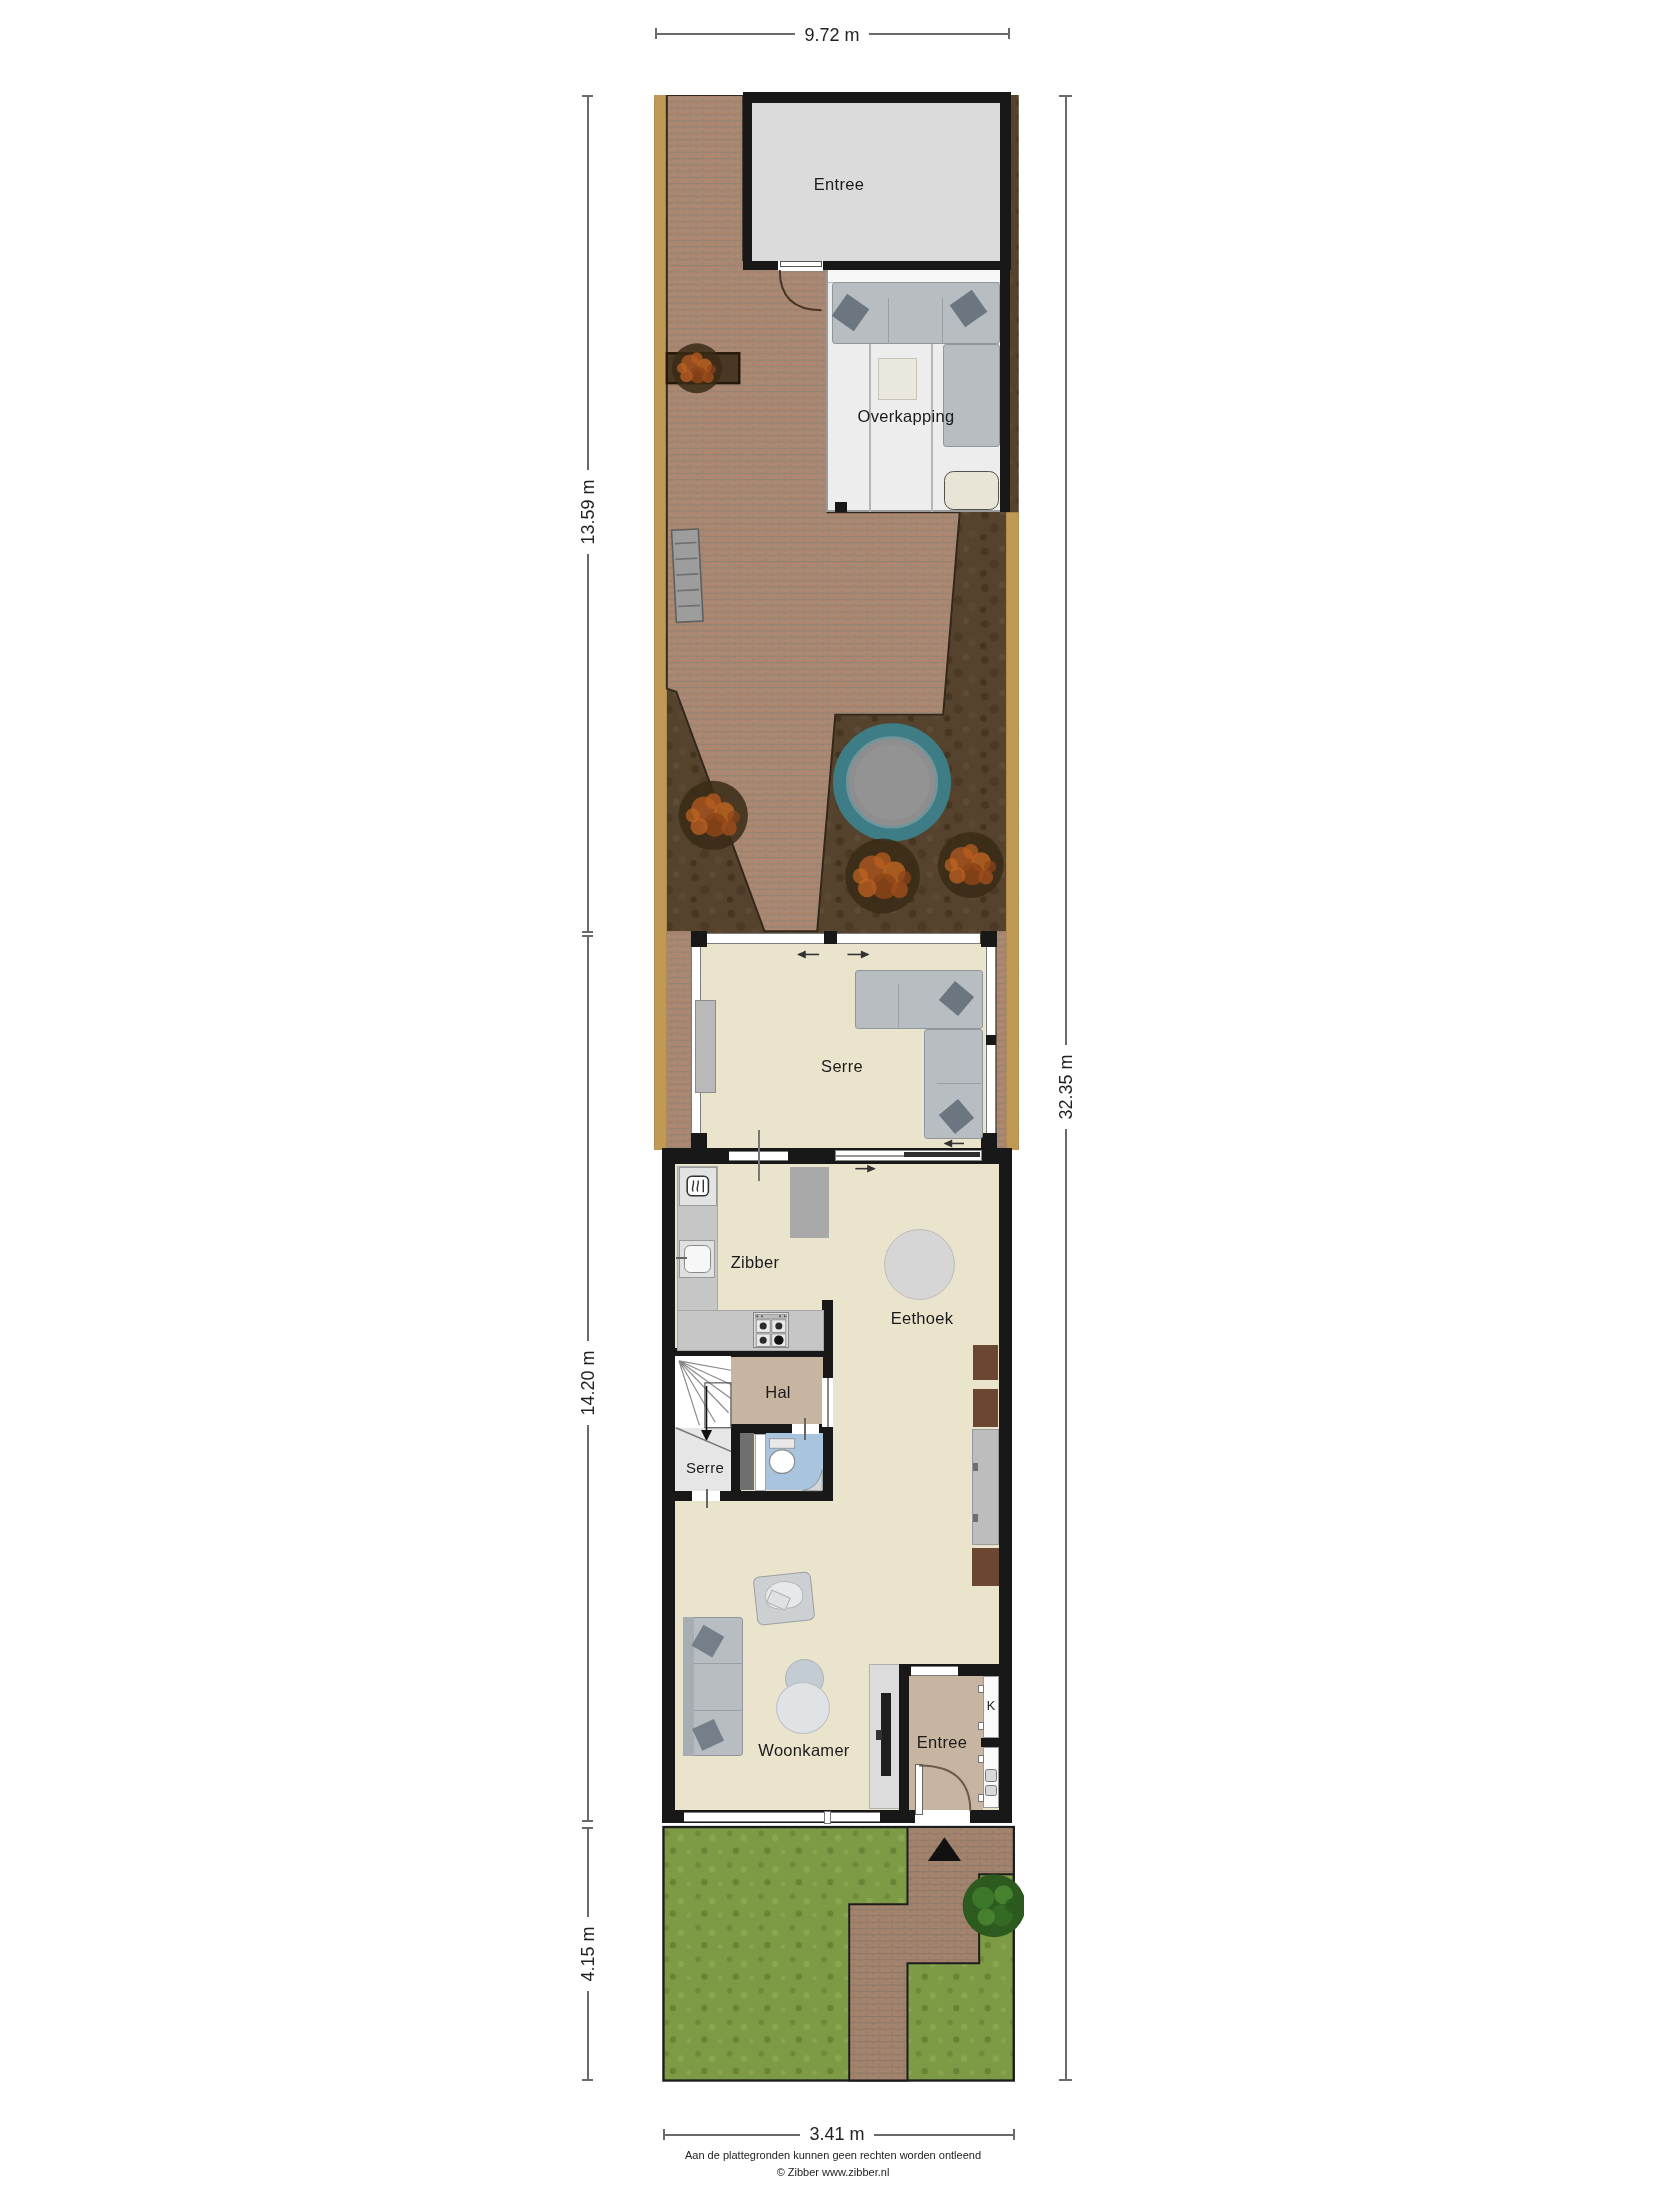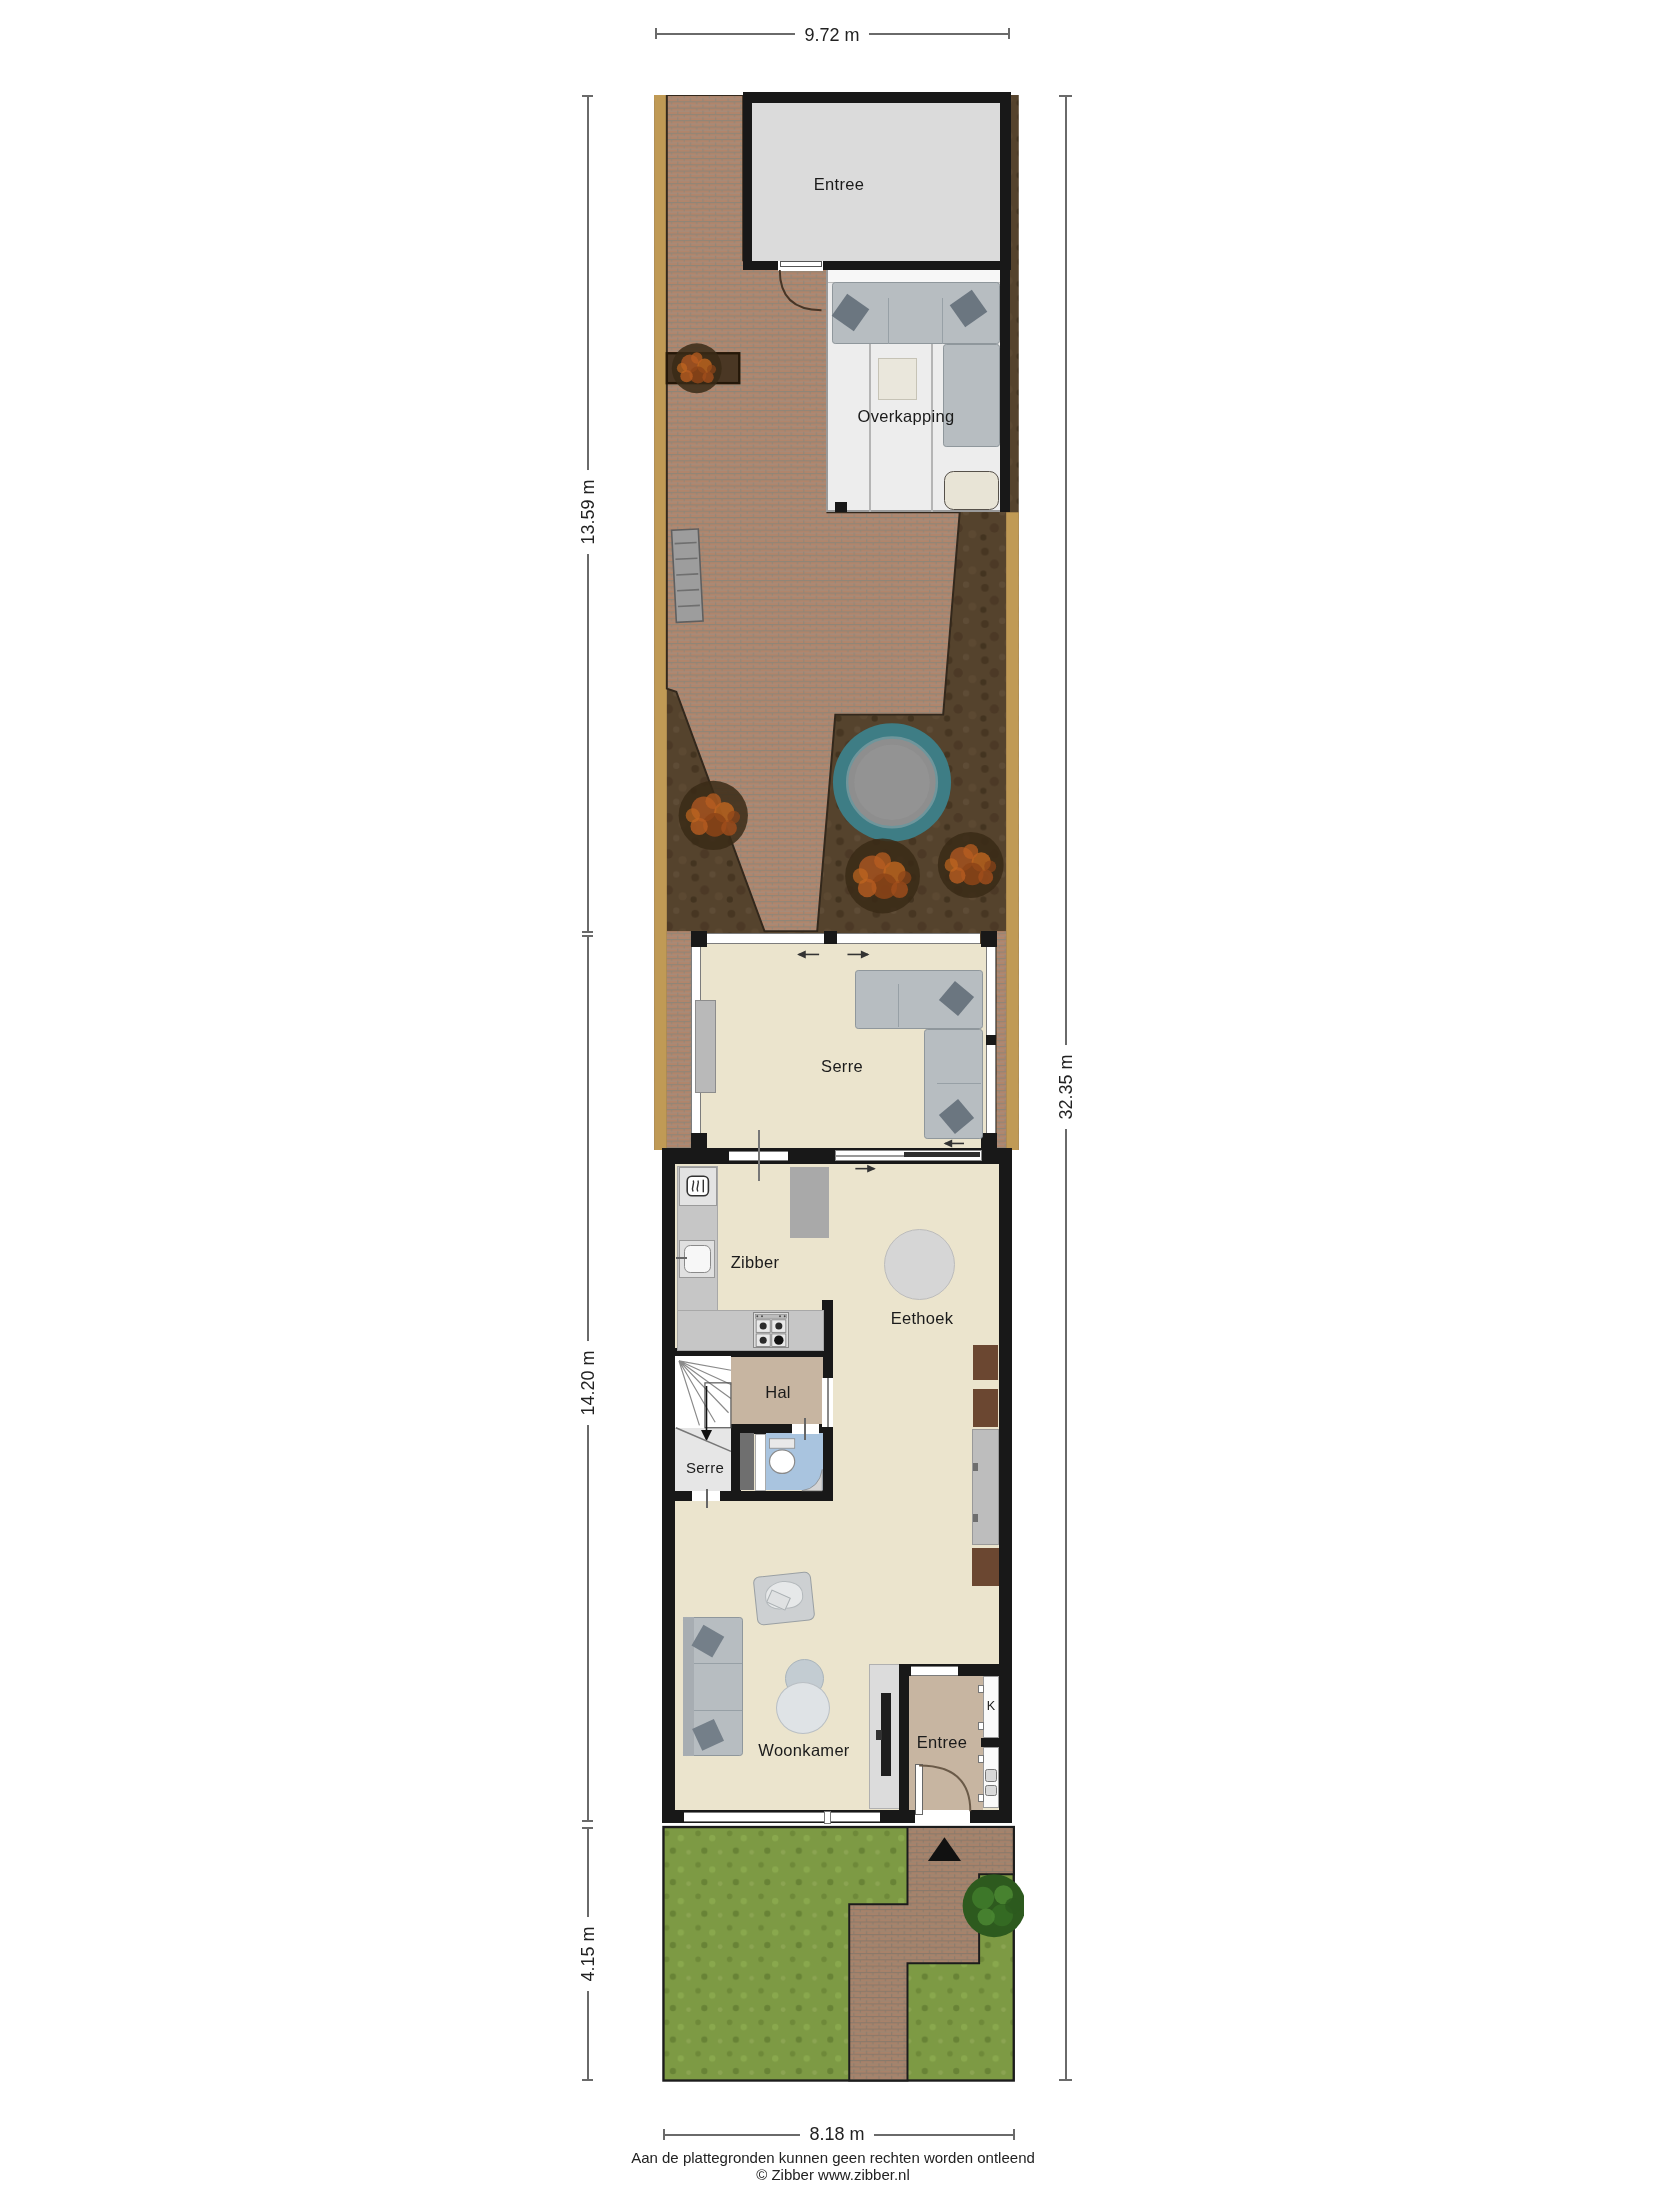--- a/index.html
+++ b/index.html
@@ -5,21 +5,21 @@
   html,body{margin:0;padding:0;background:#ffffff}
   #plan{position:relative;width:1654px;height:2205px;background:#fff;font-family:"Liberation Sans",sans-serif;overflow:hidden}
   .wall{position:absolute;background:#181818}
   .flr{position:absolute}
   .lbl{position:absolute;transform:translate(-50%,-50%);font-size:16.5px;color:#1b1b1b;white-space:nowrap;letter-spacing:0.3px}
   .dim{position:absolute;background:#6a6a6a}
   .dimlbl{position:absolute;transform:translate(-50%,-50%);font-size:18px;color:#222;background:#fff;padding:0 9.5px;white-space:nowrap}
   .dimlbl.rot{transform:translate(-50%,-50%) rotate(-90deg)}
   .glazh{position:absolute;background:#fff;border-top:1.6px solid #7c7c7c;border-bottom:1.6px solid #7c7c7c;box-sizing:border-box}
   .glazv{position:absolute;background:#fff;border-left:1.6px solid #7c7c7c;border-right:1.6px solid #7c7c7c;box-sizing:border-box}
-  .foot{position:absolute;transform:translateX(-50%);font-size:15px;color:#222;white-space:nowrap}
+  .foot{position:absolute;transform:translateX(-50%);font-size:11px;color:#222;white-space:nowrap}
   svg{display:block}
   .ovl{position:absolute;left:0;top:0;pointer-events:none}
 </style>
 </head>
 <body>
 
 <div id="plan">
 
   <div class="dim" style="left:655px;top:33px;width:354px;height:1.6px"></div>
   <div class="dim" style="left:655px;top:28px;width:1.6px;height:11px"></div>
@@ -42,21 +42,21 @@
   <div class="dimlbl rot" style="left:588px;top:1954px">4.15 m</div>
 
   <div class="dim" style="left:1065px;top:95px;width:1.6px;height:1986px"></div>
   <div class="dim" style="left:1059px;top:95px;width:12.6px;height:1.6px"></div>
   <div class="dim" style="left:1059px;top:2079px;width:12.6px;height:1.6px"></div>
   <div class="dimlbl rot" style="left:1066px;top:1087px">32.35 m</div>
 
   <div class="dim" style="left:663px;top:2134px;width:351px;height:1.6px"></div>
   <div class="dim" style="left:663px;top:2129px;width:1.6px;height:11px"></div>
   <div class="dim" style="left:1013px;top:2129px;width:1.6px;height:11px"></div>
-  <div class="dimlbl" style="left:837px;top:2134px">8.18 m</div>
+  <div class="dimlbl" style="left:837px;top:2134px">3.41 m</div>
 
   <svg class="ovl" style="left:654px;top:95px" width="365" height="1055" viewBox="830 120 463 1340">
     <defs>
       <pattern id="bp" width="16" height="8" patternUnits="userSpaceOnUse">
         <rect width="16" height="8" fill="#b1856b"></rect>
         <path d="M0,0.7H16" stroke="#8f8678" stroke-width="1.4"></path>
         <path d="M0,4.7H16" stroke="#9c9185" stroke-width="1"></path>
         <path d="M4,0V4M12,4V8" stroke="#8f8678" stroke-width="1.2"></path>
       </pattern>
       <pattern id="dp" width="46" height="46" patternUnits="userSpaceOnUse">

